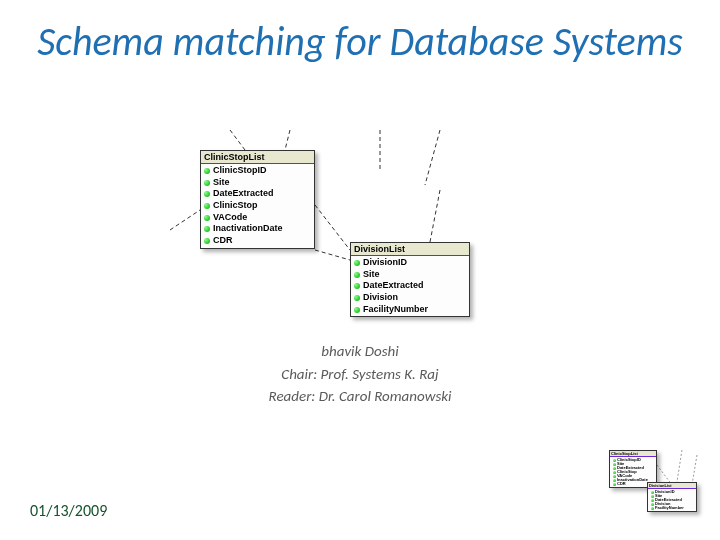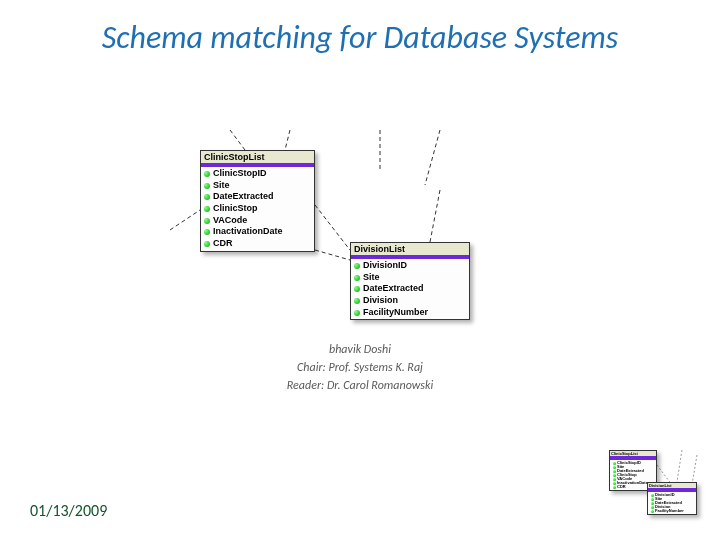--- a/index.html
+++ b/index.html
@@ -10,21 +10,21 @@
     font-family: "Calibri", "Segoe UI", sans-serif;
     position: relative;
     overflow: hidden;
   }
   .title {
     position: absolute;
     top: 20px;
     left: 0;
     width: 720px;
     text-align: center;
-    font-size: 32px;
+    font-size: 40px;
     font-style: italic;
     color: #1f6fb3;
     line-height: 1.1;
   }
   .diagram-area {
     position: absolute;
     top: 130px;
     left: 170px;
     width: 380px;
     height: 190px;
@@ -32,42 +32,42 @@
   .box {
     position: absolute;
     background: #fdfdfd;
     border: 1px solid #333;
     box-shadow: 3px 3px 4px rgba(0,0,0,0.3);
     font-size: 9px;
     font-family: Arial, sans-serif;
   }
   .box-header {
     background: #e8e8d0;
-    border-bottom: 4px solid #6d28d9;
+    border-bottom: 1px solid #6d28d9;
     font-weight: bold;
     padding: 1px 3px;
     font-size: 9px;
   }
   .box-body { padding: 1px 3px; }
   .row { display: flex; align-items: center; gap: 3px; line-height: 1.3; font-weight: bold; }
   .bullet {
     width: 6px; height: 6px; border-radius: 50%;
     background: radial-gradient(circle at 30% 30%, #8f8, #0a0);
     flex: 0 0 6px;
   }
   .box1 { top: 20px; left: 30px; width: 115px; }
   .box2 { top: 112px; left: 180px; width: 120px; }
   .credits {
     position: absolute;
     top: 340px;
     left: 0;
     width: 720px;
     text-align: center;
     font-style: italic;
-    font-size: 12px;
+    font-size: 15px;
     color: #5a5a5a;
     line-height: 1.5;
   }
   .date {
     position: absolute;
     bottom: 20px;
     left: 30px;
     font-size: 16px;
     color: #14532d;
   }

